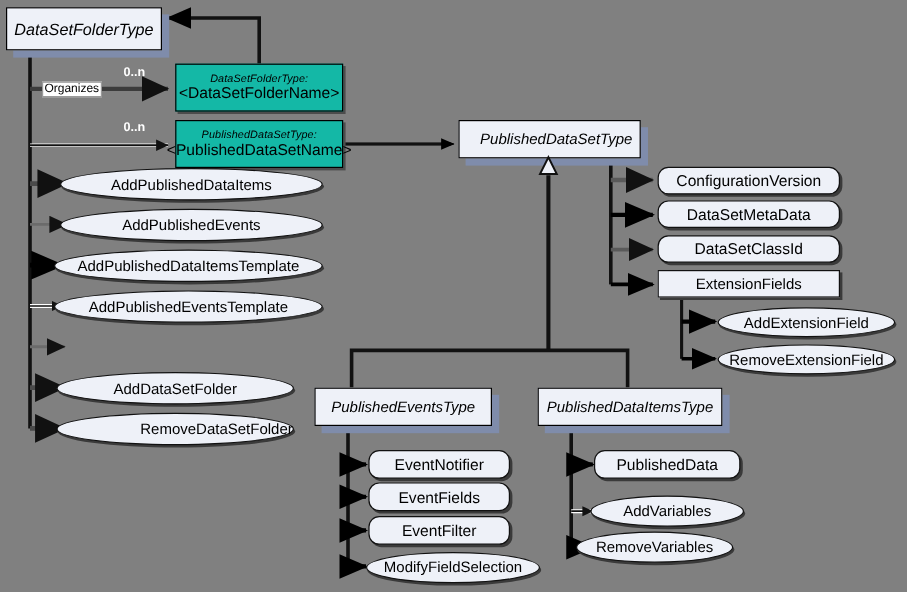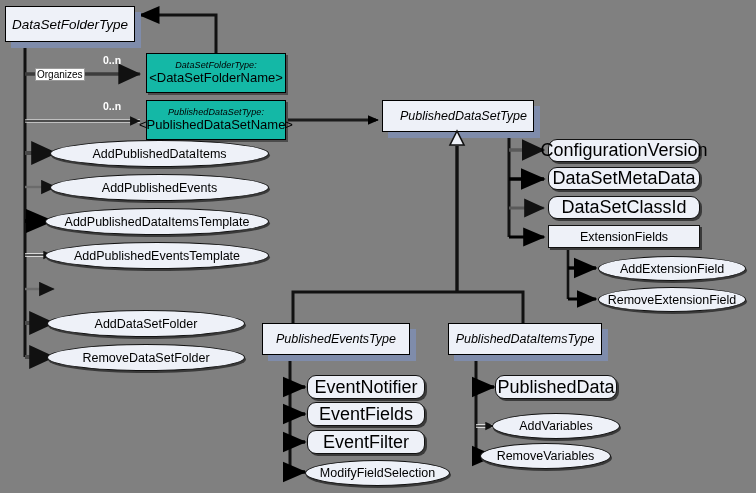--- a/index.html
+++ b/index.html
@@ -44,21 +44,21 @@
     box-shadow:2px 2px 0 0 #4c4c4c;
   }
   .instance .t1{font-style:italic;font-size:9px;letter-spacing:.1px;}
   .instance .t2{font-size:13px;}
 
   
   .varnode{
     background:#eef1f8;
     border:1.5px solid #111;
     border-radius:9px;
-    font-size:18px;
+    font-size:13px;
     box-shadow:2px 2px 0 0 #3a3a3a;
   }
   
   .objnode{
     background:#eef1f8;
     border:1.5px solid #111;
     font-size:12.5px;
     box-shadow:2px 2px 0 0 #3a3a3a;
   }
   
@@ -190,21 +190,21 @@
   </div>
   <div class="node method" style="left:45px;top:208px;width:224px;height:27px;">
     <span>AddPublishedDataItemsTemplate</span>
   </div>
   <div class="node method" style="left:45px;top:242px;width:224px;height:27px;">
     <span>AddPublishedEventsTemplate</span>
   </div>
   <div class="node method" style="left:47px;top:310px;width:198px;height:27px;">
     <span>AddDataSetFolder</span>
   </div>
-  <div class="node method" style="left:47px;top:344px;width:198px;height:27px;">
+  <div class="node method" style="left:47px;top:344px;width:198px;height:27px;justify-content:flex-end;">
     <span>RemoveDataSetFolder</span>
   </div>
 
   <div class="node varnode" style="left:548px;top:139px;width:152px;height:23px;">
     <span>ConfigurationVersion</span>
   </div>
   <div class="node varnode" style="left:548px;top:167px;width:152px;height:23px;">
     <span>DataSetMetaData</span>
   </div>
   <div class="node varnode" style="left:548px;top:196px;width:152px;height:23px;">

